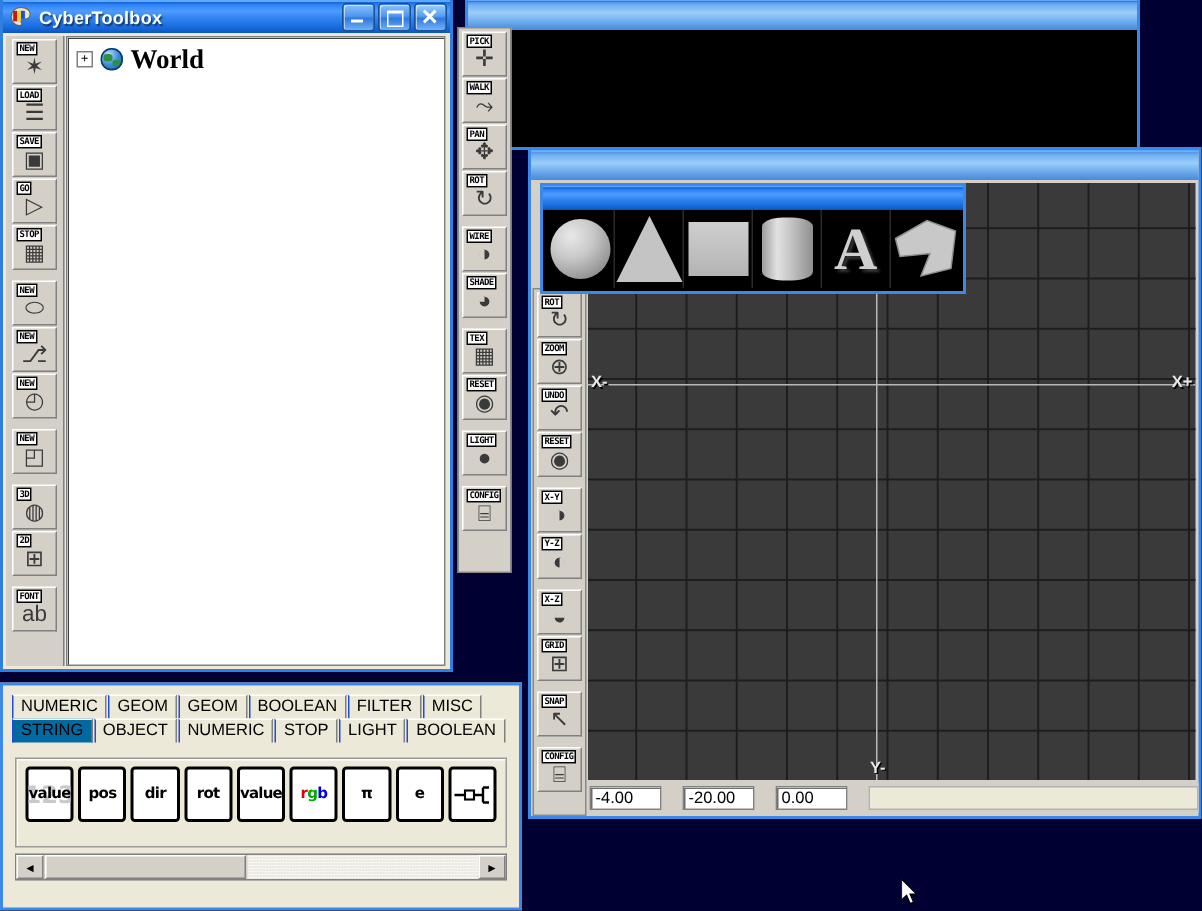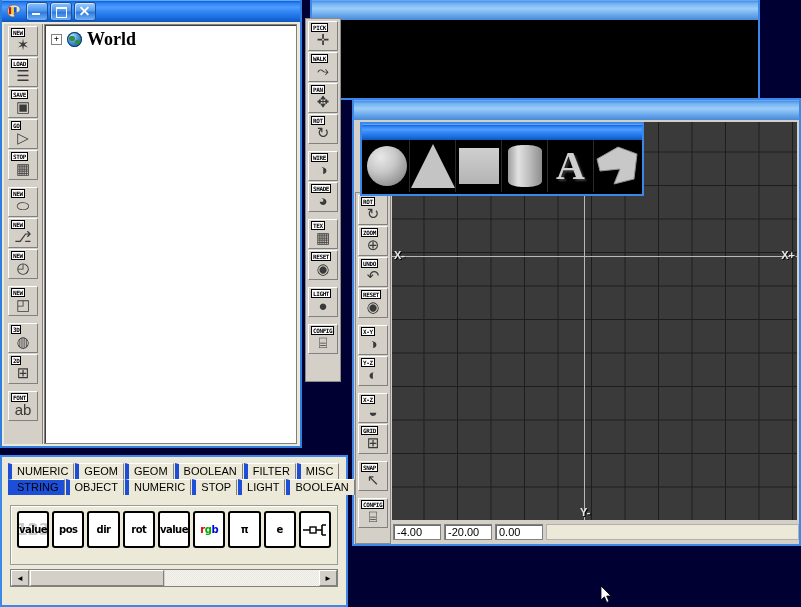--- a/index.html
+++ b/index.html
@@ -83,24 +83,24 @@
      background:#2f8f3f;border-radius:40%;}
   .treelabel{font-size:18px;font-weight:bold;color:#000;font-family:"Liberation Serif", serif;}
 
   
   #palettewin{left:0;top:455px;width:348px;height:152px;
     background:#ece9d8;border:2px solid #3b88e8;box-sizing:border-box;}
   .tabstrip{padding:6px 6px 0 6px;}
   .tabrow{display:flex;}
   .tab{
     font-size:11px;padding:1px 5px 2px 5px;background:#ece9d8;
-    border-top:1px solid #fff;border-left:4px solid #1d4ed8;border-right:1px solid #808080;
+    border-top:1px solid #fff;border-left:1px solid #1d4ed8;border-right:1px solid #808080;
     color:#000;white-space:nowrap;margin-right:1px;
   }
-  .tab.sel{font-weight:normal;background:#1d4ed8;}
+  .tab.sel{font-weight:normal;background:#0369a1;}
   .palbox{position:absolute;left:8px;top:48px;right:8px;height:58px;
      background:#ece9d8;border:1px solid #9a9a9a;box-shadow:inset 1px 1px 0 #fff;}
   .palinner{display:flex;gap:3px;padding:5px 6px;}
   .nodebtn{
     width:33px;height:33px;background:#fff;border:2px solid #000;border-radius:3px;
     display:flex;align-items:center;justify-content:center;
     font-size:11px;font-weight:bold;color:#000;position:relative;overflow:hidden;
     font-family:"DejaVu Sans", sans-serif;
   }
   .nodebtn .lbl{position:relative;z-index:2;font-size:10px;letter-spacing:-.5px;}
@@ -150,21 +150,21 @@
   #shapepal{left:360px;top:122px;width:284px;height:74px;
      border:2px solid #3b88e8;box-sizing:border-box;background:#000;}
   #shapepal .titlebar{height:16px;padding:0;}
   .shaperow{position:absolute;left:2px;top:16px;right:2px;bottom:2px;
      background:#000;display:flex;}
   .shapecell{flex:1;border-right:1px solid #2a2a2a;display:flex;align-items:center;justify-content:center;position:relative;}
   .shapecell:last-child{border-right:none;}
 
   
   .statusbar{position:absolute;left:38px;right:0;bottom:2px;height:20px;
-     background:#d4d0c8;display:flex;align-items:center;gap:3px;padding-left:1px;}
+     background:#d4d0c8;display:flex;align-items:center;gap:14px;padding-left:1px;}
   .statusfld{height:16px;min-width:48px;background:#fff;border:1px solid #808080;
      box-shadow:inset 1px 1px 0 #6d6d6d;font-size:11px;color:#000;padding:0 3px;
      display:flex;align-items:center;box-sizing:border-box;}
   .statusfld.wide{flex:1;background:#ece9d8;border:1px solid #b0b0b0;box-shadow:none;}
 
   
   .cursor{position:absolute;left:601px;top:586px;width:12px;height:18px;}
 </style>
 </head>
 <body>
@@ -328,20 +328,21 @@
 <div class="win" id="mainwin">
   <div class="titlebar">
     <span class="tb-icon">
       <svg width="16" height="16" viewBox="0 0 16 16">
         <path d="M8 1C4 1 1.5 3.6 1.5 7.2 1.5 10.6 4 13 7 13c1.2 0 1.6-.6 1.6-1.2 0-.9-.9-1-.9-1.9 0-.6.5-1.1 1.2-1.1h1.4c2.2 0 3.8-1.5 3.8-3.6C14.1 2.7 11.4 1 8 1z" fill="#e9e4cf" stroke="#6a5f3a" stroke-width=".7"></path>
         <rect x="2.8" y="3.2" width="2.6" height="7" fill="#c81414"></rect>
         <rect x="5.4" y="3.2" width="2.6" height="7" fill="#e8d23c"></rect>
         <rect x="8" y="3.2" width="2.6" height="5.4" fill="#1d4fd8"></rect>
       </svg>
     </span>
+    <div class="tb-title">CyberToolbox</div>
     <div class="tb-btns">
       <div class="tb-btn g-min">
           <i></i>
         </div>
       <div class="tb-btn g-max">
           <i></i>
         </div>
       <div class="tb-btn close g-close">
           <i></i>
           <i></i>

